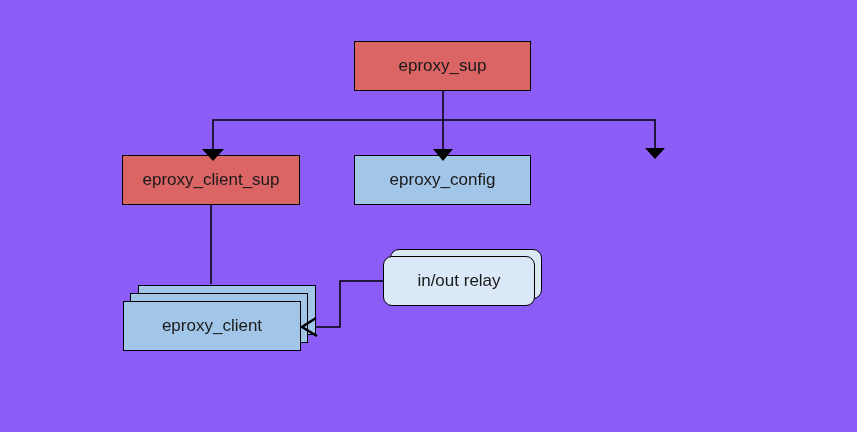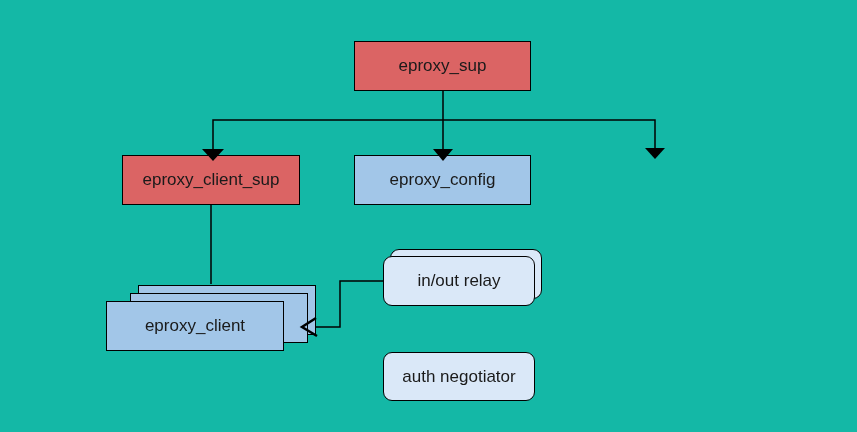--- a/index.html
+++ b/index.html
@@ -1,19 +1,19 @@
 <!DOCTYPE html>
 <html><head>
 <meta charset="utf-8">
 <style>
   html,body{margin:0;padding:0;background:#000;}
   #canvas{
     position:relative;
     width:857px;height:432px;
-    background:#14b8a6;
+    background:#8b5cf6;
     overflow:hidden;
     font-family:"Liberation Sans", sans-serif;
   }
   svg.layer{position:absolute;left:0;top:0;width:857px;height:432px;}
   svg.edges-layer{z-index:0;}
   svg.arrow-layer{z-index:10;pointer-events:none;}
   .node{
     position:absolute;
     box-sizing:border-box;
     border:1px solid #000000;
@@ -28,21 +28,21 @@
   .rounded{border-radius:9px;}
   
   .pos-sup{left:354px;top:41px;width:177px;height:50px;}
   
   .pos-client-sup{left:122px;top:155px;width:178px;height:50px;}
   .pos-config{left:354px;top:155px;width:177px;height:50px;}
   .pos-acceptor{left:586px;top:154px;width:177px;height:51px;}
   
   .pos-client-back{left:138px;top:285px;width:178px;height:50px;z-index:3;}
   .pos-client-mid{left:130px;top:293px;width:178px;height:50px;z-index:4;}
-  .pos-client-front{left:106px;top:301px;width:178px;height:50px;z-index:5;}
+  .pos-client-front{left:123px;top:301px;width:178px;height:50px;z-index:5;}
   
   .pos-relay-back{left:390px;top:249px;width:152px;height:50px;z-index:4;}
   .pos-relay-front{left:383px;top:256px;width:152px;height:50px;z-index:5;}
   
   .pos-auth{left:383px;top:352px;width:152px;height:49px;}
 </style>
 </head>
 <body>
 
 <div id="canvas">
@@ -72,23 +72,20 @@
   <div class="node node-blue pos-client-mid"></div>
   <div class="node node-blue pos-client-front">
     <span>eproxy_client</span>
   </div>
 
   <div class="node node-pale rounded pos-relay-back"></div>
   <div class="node node-pale rounded pos-relay-front">
     <span>in/out relay</span>
   </div>
 
-  <div class="node node-pale rounded pos-auth">
-    <span>auth negotiator</span>
-  </div>
 
   <svg class="layer arrow-layer" viewBox="0 0 857 432" xmlns="http://www.w3.org/2000/svg">
     <path d="M202,149 L224,149 L213,161 Z" fill="#000000"></path>
     <path d="M433,149 L453,149 L443,161 Z" fill="#000000"></path>
     <path d="M645,148 L665,148 L655,159 Z" fill="#000000"></path>
     <path d="M316,318 L302,327 L317,336" stroke="#000000" stroke-width="2.5" fill="none"></path>
   </svg>
 
 </div>
 

